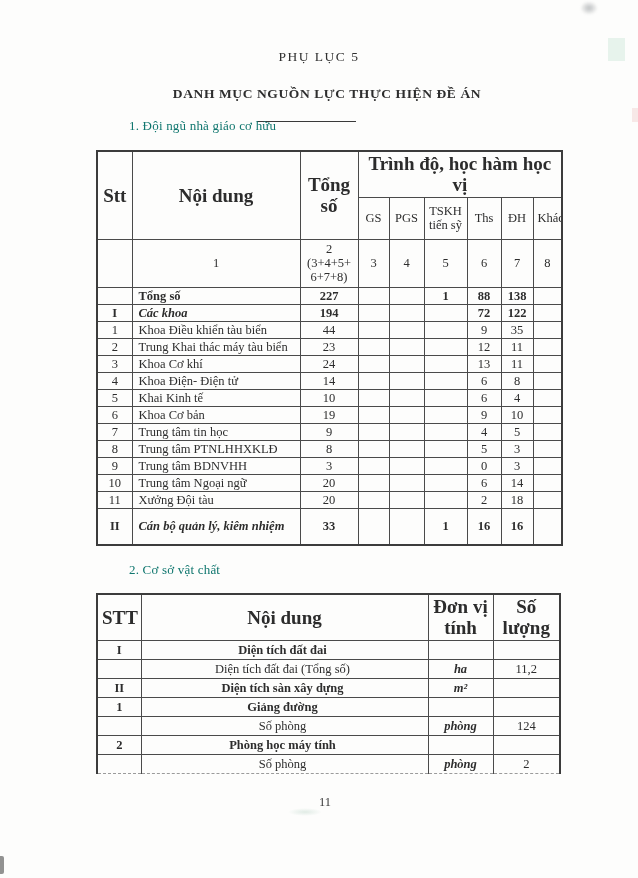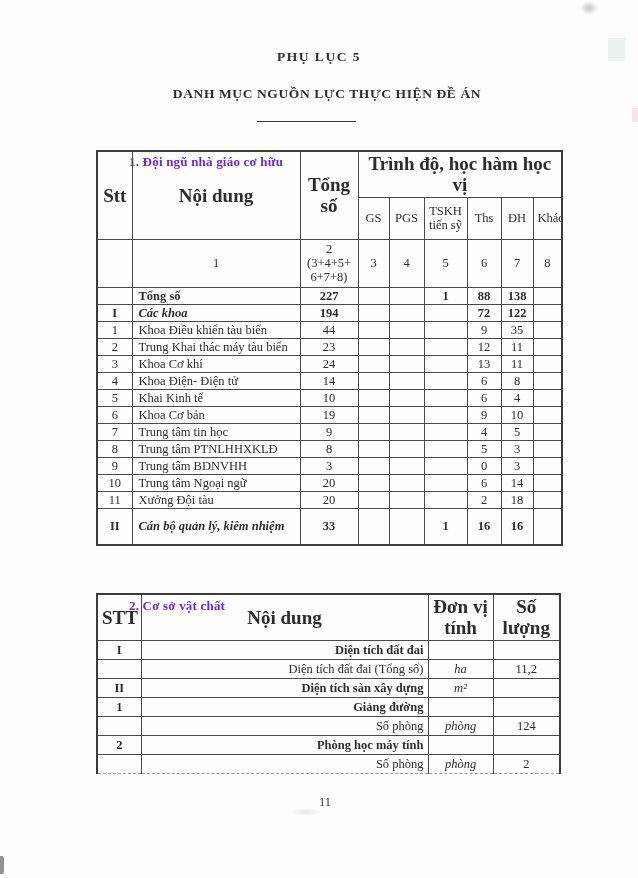--- a/index.html
+++ b/index.html
@@ -11,36 +11,36 @@
     -webkit-font-smoothing:antialiased;
   }
   .page{
     position:relative;width:638px;height:878px;
     background:#fdfdfc;overflow:hidden;
   }
 
   
   .appendix-label{
     position:absolute;top:49px;left:0;width:638px;
-    text-align:center;font-weight:bold;font-size:13.5px;
+    text-align:center;font-weight:normal;font-size:13.5px;
     letter-spacing:1.5px;color:#303030;
   }
   .doc-title{
     position:absolute;top:86px;left:0;width:638px;
     text-align:center;font-weight:bold;font-size:13.5px;
     letter-spacing:.6px;color:#2e2e2e;transform:translateX(8px);
     white-space:nowrap;
   }
   .doc-title .u{
     border-bottom:1.5px solid #3a3a3a;
     padding-bottom:20px;padding-right:10px;margin-right:-10px;
   }
   .section-heading{
     position:absolute;left:129px;
-    font-weight:bold;font-size:13px;color:#6d28d9;letter-spacing:.2px;margin-top:36px;
+    font-weight:normal;font-size:13px;color:#0f766e;letter-spacing:.2px;
   }
   #sec1-heading{top:118px;}
   #sec2-heading{top:562px;}
 
   
   table{
     border-collapse:collapse;table-layout:fixed;
     font-size:12.5px;line-height:1.12;color:#2d2d2d;
   }
   td,th{
@@ -65,24 +65,24 @@
   #table1 tr.boldital td{font-weight:bold;}
   #table1 tr.boldital td.name{font-style:italic;}
 
   
   #table2{
     position:absolute;left:96px;top:593px;width:463px;
     border:2px solid #3c3c3c;border-bottom:0;
   }
   #table2 tr.h{height:40px;}
   #table2 tr.r{height:19px;}
-  #table2 td.name{text-align:right;padding-left:0;}
+  #table2 td.name{text-align:center;padding-left:0;}
   #table2 tr.section td.name,
   #table2 tr.section td.stt{font-weight:bold;}
-  #table2 td.unit{font-style:italic;}
+  #table2 td.unit{font-style:italic;font-weight:bold;}
   #table2 tr.last td{border-bottom:1px dashed #9b9b9b;}
 
   
   .page-number{
     position:absolute;top:795px;left:0;width:638px;
     text-align:center;font-size:12.5px;color:#3a3a3a;
     transform:translateX(6px);
   }
 
   

